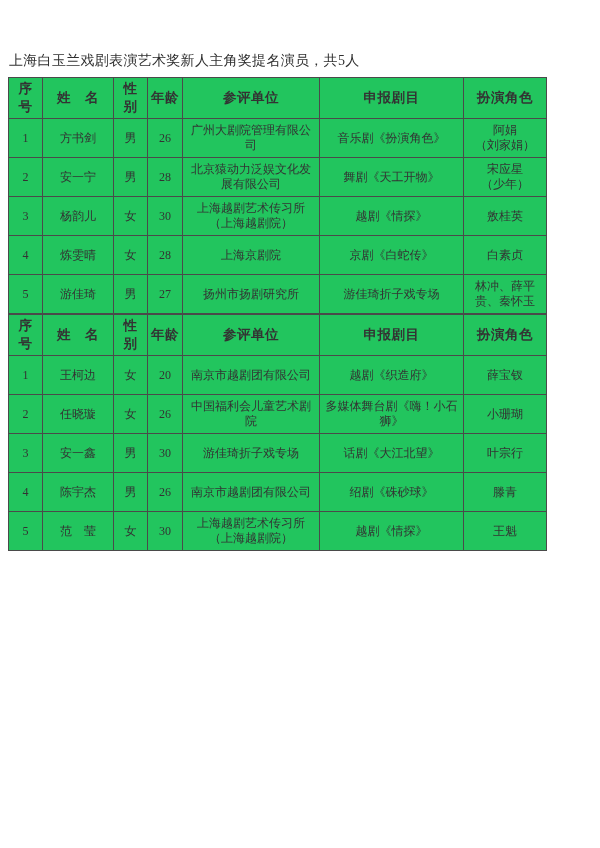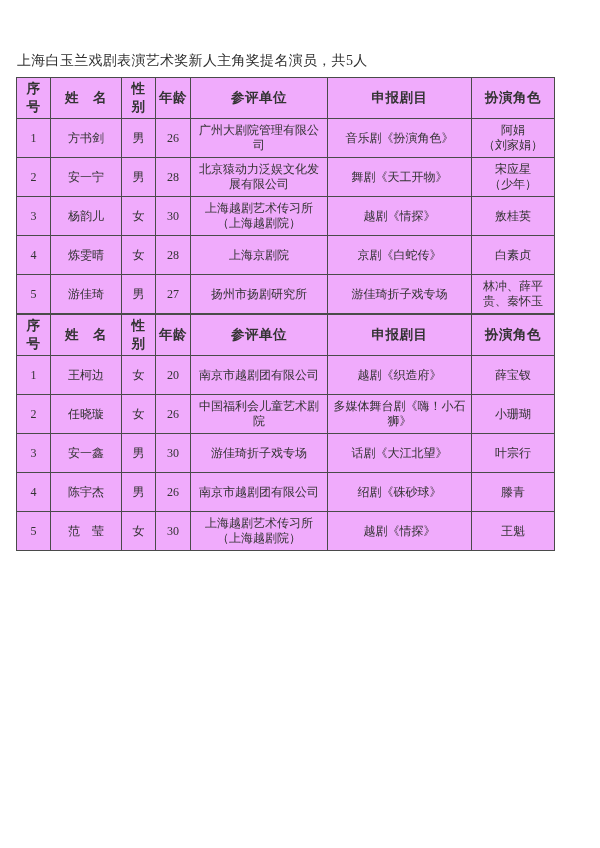--- a/index.html
+++ b/index.html
@@ -3,35 +3,35 @@
 <meta charset="utf-8">
 <style>
   html, body { margin: 0; padding: 0; }
   body {
     width: 600px; height: 848px;
     background: #ffffff;
     font-family: "Liberation Serif", "DejaVu Serif", serif;
     color: #333333;
     overflow: hidden;
   }
-  .content { padding: 52px 0 0 16px; }
+  .content { padding: 52px 0 0 8px; }
   .doc-title {
     font-size: 14px;
     line-height: 18px;
     margin: 0 0 7px 1px;
     color: #2f2f2f;
     letter-spacing: 0.3px;
     white-space: nowrap;
   }
   .doc-title.second { margin-top: 64px; }
   table.nominees {
     border-collapse: collapse;
     table-layout: fixed;
     width: 538px;
-    background: #f0abfc;
+    background: #22c55e;
   }
   table.nominees th, table.nominees td {
     border: 1px solid #4a4a4a;
     padding: 2px 3px;
     white-space: pre-line;
     overflow: hidden;
     vertical-align: middle;
   }
   table.nominees th {
     font-family: "Liberation Sans", "DejaVu Sans", sans-serif;

